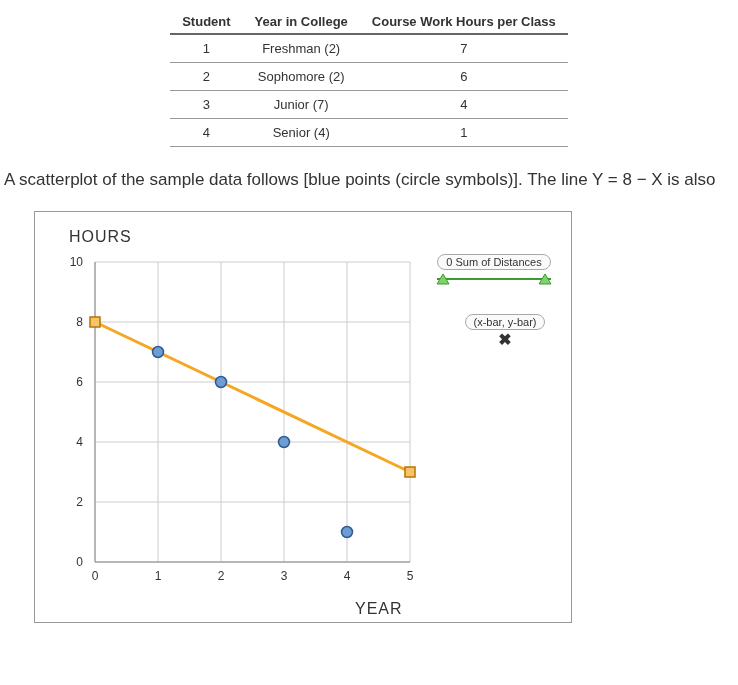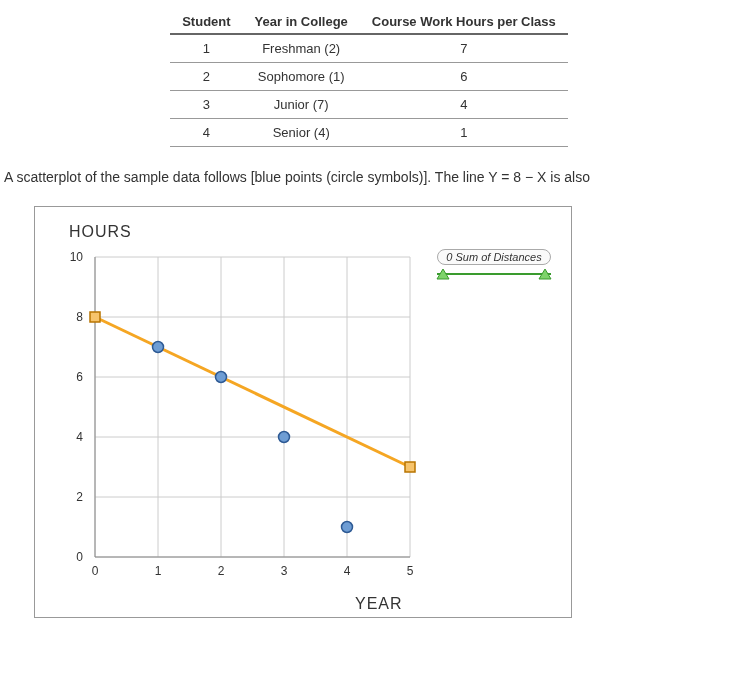--- a/index.html
+++ b/index.html
@@ -21,21 +21,21 @@
     border-bottom: 2px solid #666;
     text-align: left;
   }
   table.data-table td {
     padding: 6px 12px;
     border-bottom: 1px solid #999;
     text-align: center;
   }
   .description {
     margin: 4px 0 18px 0;
-    font-size: 14px;
+    font-size: 17px;
     line-height: 1.5;
   }
   .chart-frame {
     border: 1px solid #999;
     width: 536px;
     height: 410px;
     margin-left: 30px;
     position: relative;
     background: #fff;
   }
@@ -93,21 +93,21 @@
     </tr>
   </thead>
   <tbody id="tbody">
       <tr>
         <td>1</td>
         <td>Freshman (2)</td>
         <td>7</td>
       </tr>
       <tr>
         <td>2</td>
-        <td>Sophomore (1)</td>
+        <td>Sophomore (2)</td>
         <td>6</td>
       </tr>
       <tr>
         <td>3</td>
         <td>Junior (7)</td>
         <td>4</td>
       </tr>
       <tr>
         <td>4</td>
         <td>Senior (4)</td>
@@ -153,27 +153,31 @@
       <rect x="370" y="255" width="10" height="10" fill="#f7c46c" stroke="#b87400" stroke-width="1.5"></rect>
       <circle cx="123" cy="140" r="5.5" fill="#6e9dd4" stroke="#2e5a94" stroke-width="1.5"></circle>
       <circle cx="186" cy="170" r="5.5" fill="#6e9dd4" stroke="#2e5a94" stroke-width="1.5"></circle>
       <circle cx="249" cy="230" r="5.5" fill="#6e9dd4" stroke="#2e5a94" stroke-width="1.5"></circle>
       <circle cx="312" cy="320" r="5.5" fill="#6e9dd4" stroke="#2e5a94" stroke-width="1.5"></circle>
     </svg>
 
   <div class="axis-title" style="left:320px;top:388px;">YEAR</div>
 
   <div class="legend-box" style="left:394px; top:42px; width:130px;">
-    <div style="text-align:center;font-style:italic;">
+    <div style="text-align:center;">
       <span class="legend-label">0 Sum of Distances</span>
     </div>
     <div class="legend-line">
       <svg width="130" height="14">
         <line x1="8" y1="7" x2="122" y2="7" stroke="#3a9b2e" stroke-width="2"></line>
         <polygon points="14,2 20,12 8,12" fill="#7ed36b" stroke="#3a9b2e" stroke-width="1"></polygon>
         <polygon points="116,2 122,12 110,12" fill="#7ed36b" stroke="#3a9b2e" stroke-width="1"></polygon>
       </svg>
     </div>
   </div>
 
+  <div class="legend-box" style="left:420px; top:102px; width:100px; text-align:center;">
+    <span class="legend-label">(x-bar, y-bar)</span>
+    <div class="xmark">✖</div>
+  </div>
 
   <button class="clear-btn" style="left:437px; top:378px;">Clear All</button>
 </div>
 
 </body></html>

